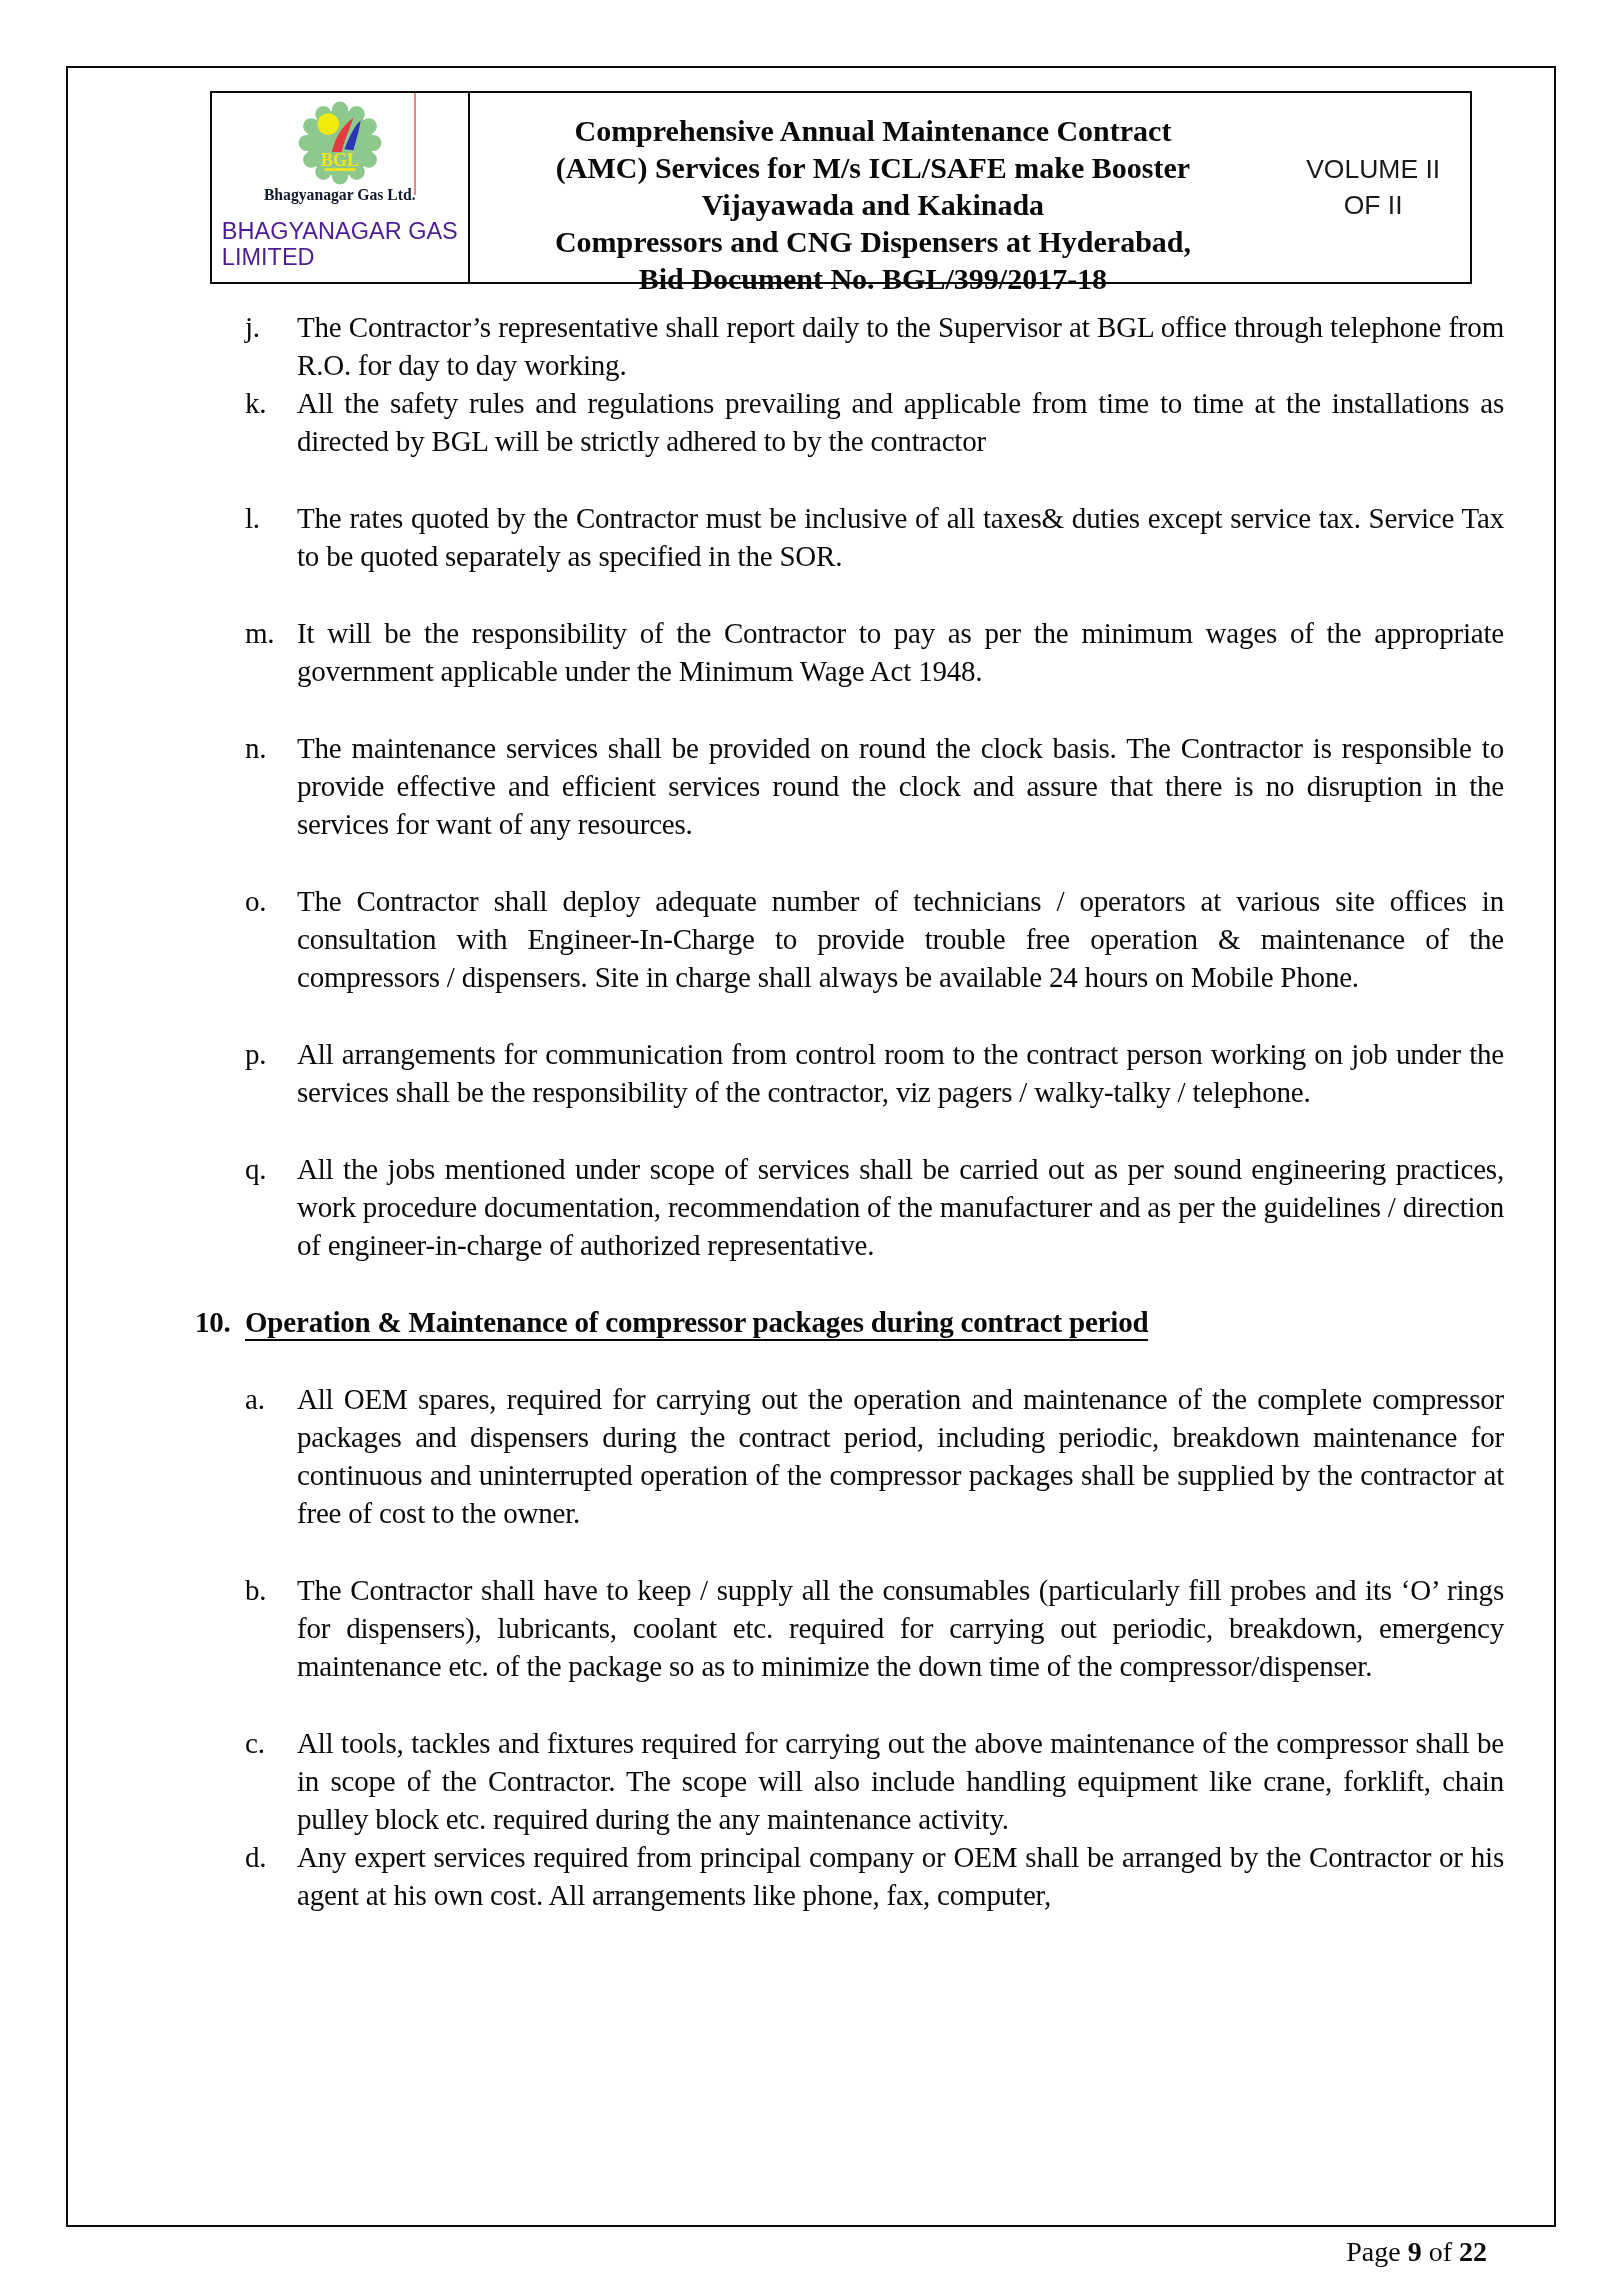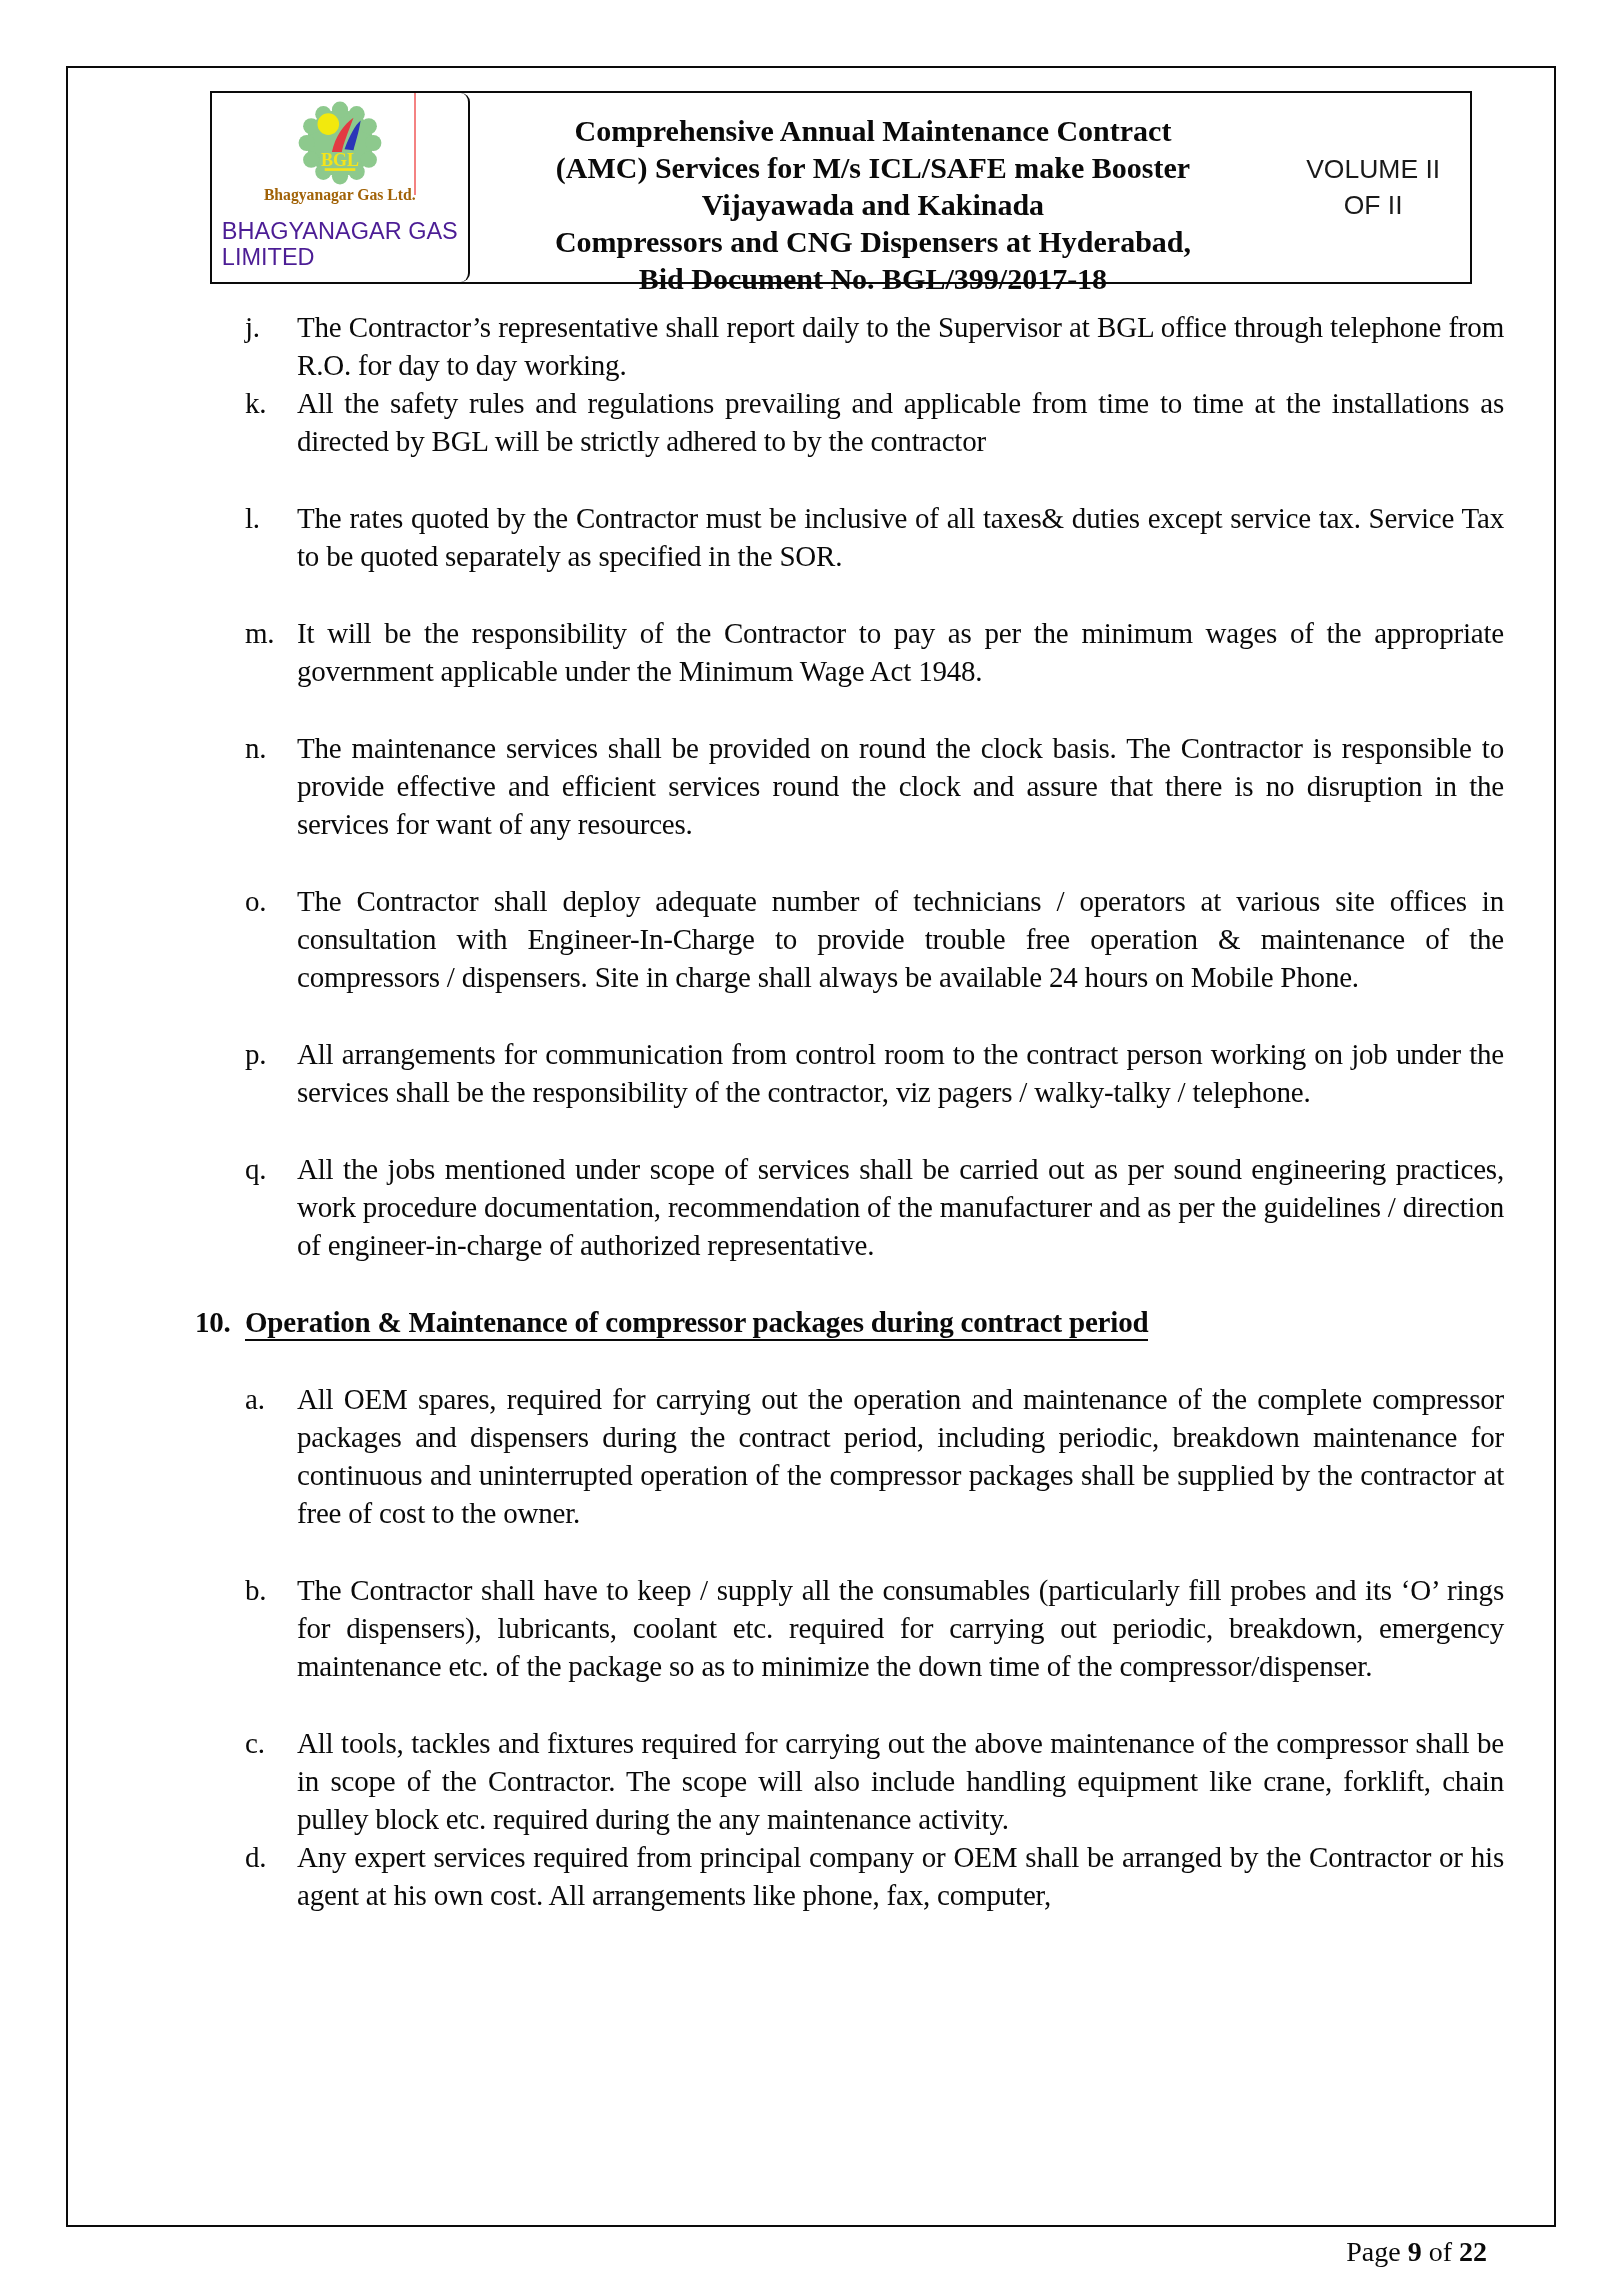--- a/index.html
+++ b/index.html
@@ -24,21 +24,20 @@
     border:2.9px solid #0a0a0a;
     box-sizing:border-box;
     display:flex;flex-direction:row;
   }
   .cell{box-sizing:border-box;height:100%;}
   .logo-cell{
     width:258px;border-right:2.9px solid #0a0a0a;
     position:relative;
     display:flex;flex-direction:column;align-items:center;
     padding-top:5.9px;
-    border-radius:9px;
   }
   .red-line{position:absolute;top:0;left:202px;width:2px;height:102px;}
   .logo-badge{display:block;}
   .logo-tagline{
     font-size:15.7px;font-weight:bold;line-height:17.6px;
     font-family:"Liberation Serif", serif;
     white-space:nowrap;margin-top:-2px;
   }
   .org-name{
     margin-top:14px;
@@ -111,21 +110,21 @@
               <circle cx="50" cy="13" r="9"></circle>
             <circle cx="68.5" cy="18" r="9"></circle>
               <circle cx="82" cy="31.5" r="9"></circle>
           </g>
           <circle cx="37" cy="29" r="12" fill="#f2e90d"></circle>
           <path d="M41,60 C45,42 54,30 65,22 C59,38 54,50 52,60 Z" fill="#e23b42"></path>
           <path d="M55,57 C61,41 67,30 73,25 C71,38 67,50 65,58 Z" fill="#2b35b8"></path>
           <text x="50" y="75" text-anchor="middle" font-family="Liberation Serif, serif" font-weight="bold" font-size="20" fill="#f5e41a">BGL</text>
           <rect x="33" y="78" width="34" height="3" fill="#f5e41a"></rect>
         </svg>
-        <div class="logo-tagline" style="color: #a16207;">Bhagyanagar Gas Ltd.</div>
+        <div class="logo-tagline" style="color: #0f172a;">Bhagyanagar Gas Ltd.</div>
         <div class="org-name">
           <span>BHAGYANAGAR GAS</span><br>
           <span>LIMITED</span>
         </div>
         <div class="red-line" style="background: rgb(244, 130, 130);"></div>
       </div>
 
       <div class="cell title-cell">
         <div>Comprehensive Annual Maintenance Contract</div>
         <div>(AMC) Services for M/s ICL/SAFE make Booster</div>

